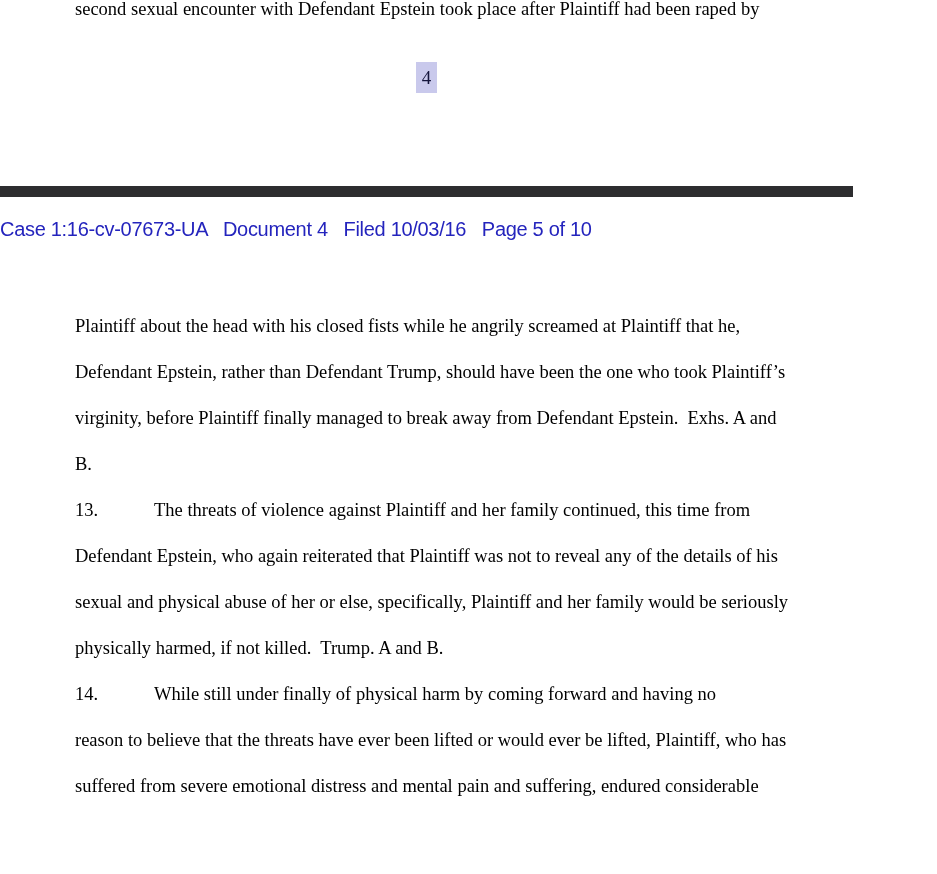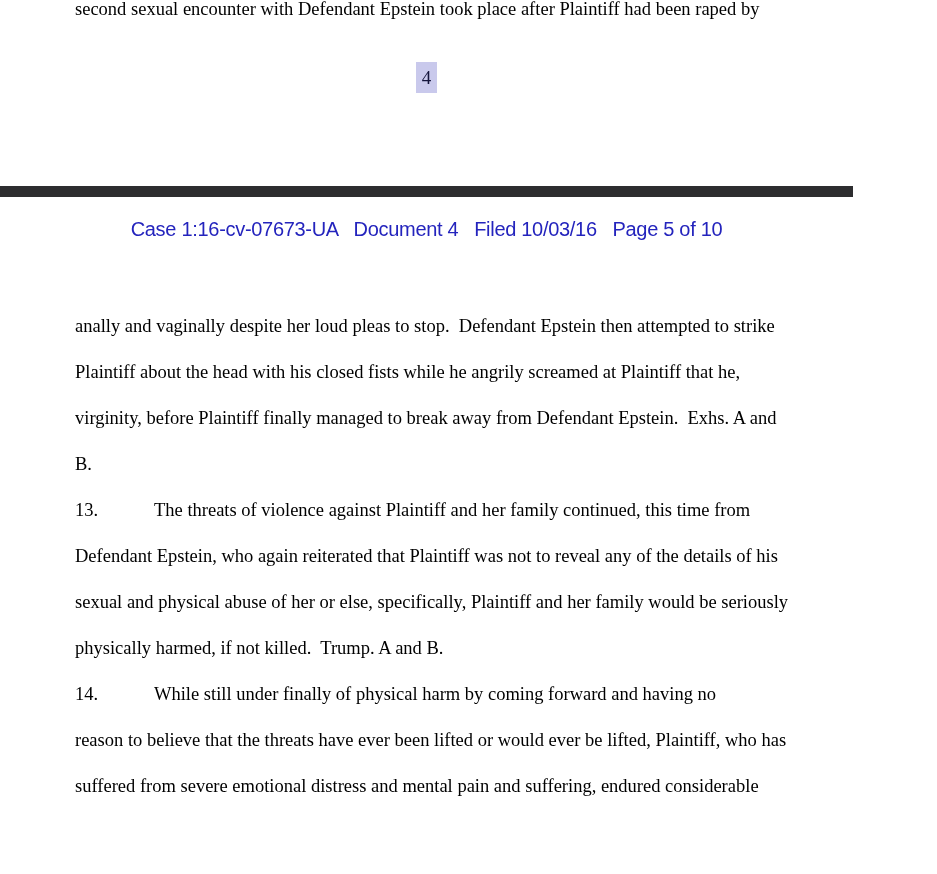--- a/index.html
+++ b/index.html
@@ -40,21 +40,20 @@
     top: 186px;
     left: 0;
     width: 100%;
     height: 11px;
   }
   .stamp {
     position: absolute;
     top: 217px;
     left: 0;
     width: 100%;
-    text-align: center;
     font-family: "Liberation Sans", "DejaVu Sans", sans-serif;
     font-size: 20px;
     line-height: 24px;
     letter-spacing: -0.3px;
     white-space: pre;
   }
   .body-text {
     position: absolute;
     top: 303px;
     left: 75px;
@@ -81,22 +80,22 @@
 
   <div class="page-number-row">
     <span class="page-number" style="background: rgb(201, 201, 236);">4</span>
   </div>
 
   <div class="separator" style="background: rgb(45, 45, 47);"></div>
 
   <div class="stamp" style="color: rgb(36, 36, 189);">Case 1:16-cv-07673-UA   Document 4   Filed 10/03/16   Page 5 of 10</div>
 
   <div class="body-text">
-      <div class="body-line"><span>anally and vaginally despite her loud pleas to stop.  Defendant Epstein then attempted to strike</span></div>
       <div class="body-line"><span>Plaintiff about the head with his closed fists while he angrily screamed at Plaintiff that he,</span></div>
+      <div class="body-line"><span>Defendant Epstein, rather than Defendant Trump, should have been the one who took Plaintiff’s</span></div>
       <div class="body-line"><span>virginity, before Plaintiff finally managed to break away from Defendant Epstein.  Exhs. A and</span></div>
       <div class="body-line"><span>B.</span></div>
       <div class="body-line"><span class="para-num">13.</span><span>The threats of violence against Plaintiff and her family continued, this time from</span></div>
       <div class="body-line"><span>Defendant Epstein, who again reiterated that Plaintiff was not to reveal any of the details of his</span></div>
       <div class="body-line"><span>sexual and physical abuse of her or else, specifically, Plaintiff and her family would be seriously</span></div>
       <div class="body-line"><span>physically harmed, if not killed.  Trump. A and B.</span></div>
       <div class="body-line"><span class="para-num">14.</span><span>While still under finally of physical harm by coming forward and having no</span></div>
       <div class="body-line"><span>reason to believe that the threats have ever been lifted or would ever be lifted, Plaintiff, who has</span></div>
       <div class="body-line"><span>suffered from severe emotional distress and mental pain and suffering, endured considerable</span></div>
     </div>

